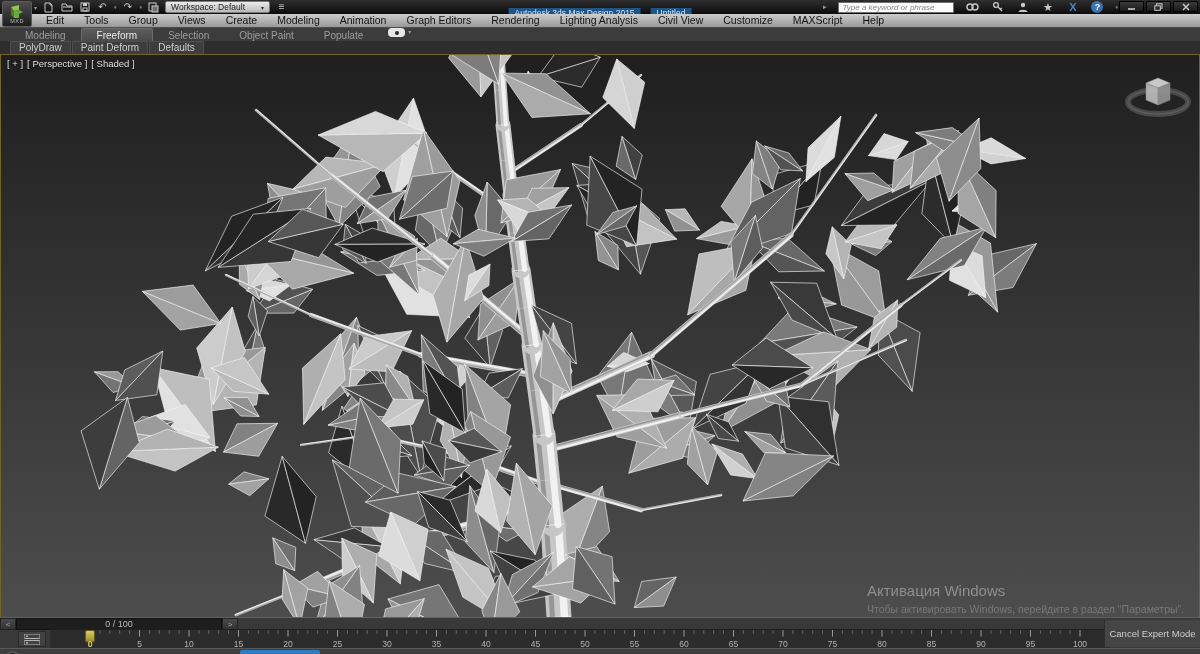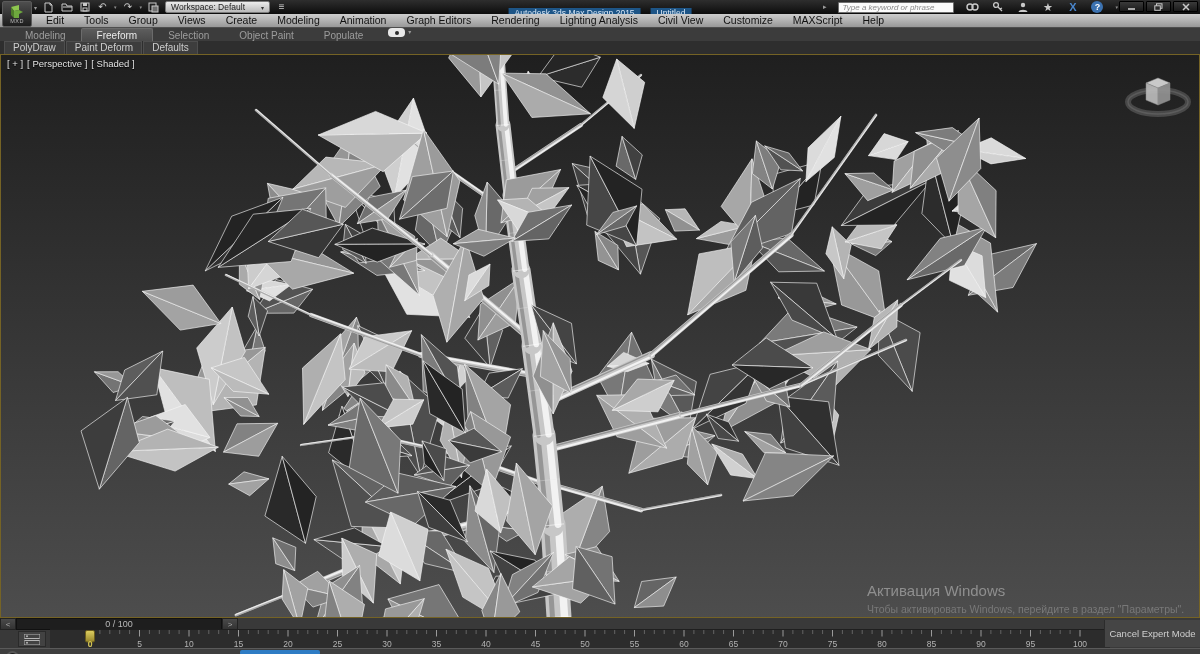--- a/index.html
+++ b/index.html
@@ -46,21 +46,21 @@
   .tabsrow { position:absolute; left:0; top:28px; width:1200px; height:13px; background:#3c3c3c;
              display:flex; align-items:flex-start; padding-left:10px; }
   .ribbon-tab { font-size:10px; color:#9d9d9d; padding:0 15px; line-height:13px; }
   .ribbon-tab.active { background:linear-gradient(#5d5d5d,#484848); color:#eaeaea;
              border:1px solid #6b6b6b; border-bottom:none; border-radius:2px 2px 0 0; }
   .panel-pill { width:17px; height:9px; background:#e8e8e8; border-radius:4px; margin:0 3px 2px 10px;
                 display:flex; align-items:center; justify-content:center; }
   .panel-pill .dot { width:4px; height:4px; background:#2a2a2a; border-radius:50%; }
   .pill-caret { color:#9a9a9a; font-size:6px; margin-bottom:2px; }
   .subrow { position:absolute; left:0; top:41px; width:1200px; height:13px; background:#2e2e2e;
-            display:flex; align-items:center; padding-left:4px; }
+            display:flex; align-items:center; padding-left:10px; }
   .subtab { font-size:10px; color:#cdcdcd; background:#3d3d3d; border:1px solid #4e4e4e;
             border-bottom:none; padding:0 8px; line-height:12px; margin-right:1px; }
 
   
   .viewport { position:absolute; left:0; top:54px; width:1200px; height:564px;
               border:1px solid #756325; overflow:hidden; background:#2a2a2a; }
   .vplabel { position:absolute; left:6px; top:3px; z-index:6; display:flex; gap:4px;
              font-size:9.5px; color:#e3e3e3; text-shadow:0 1px 1px #000; }
   #scene { position:absolute; left:0; top:0; }
   .wm1 { position:absolute; left:866px; top:527px; z-index:7; color:#8f8f8f; font-size:15px; white-space:nowrap; }

